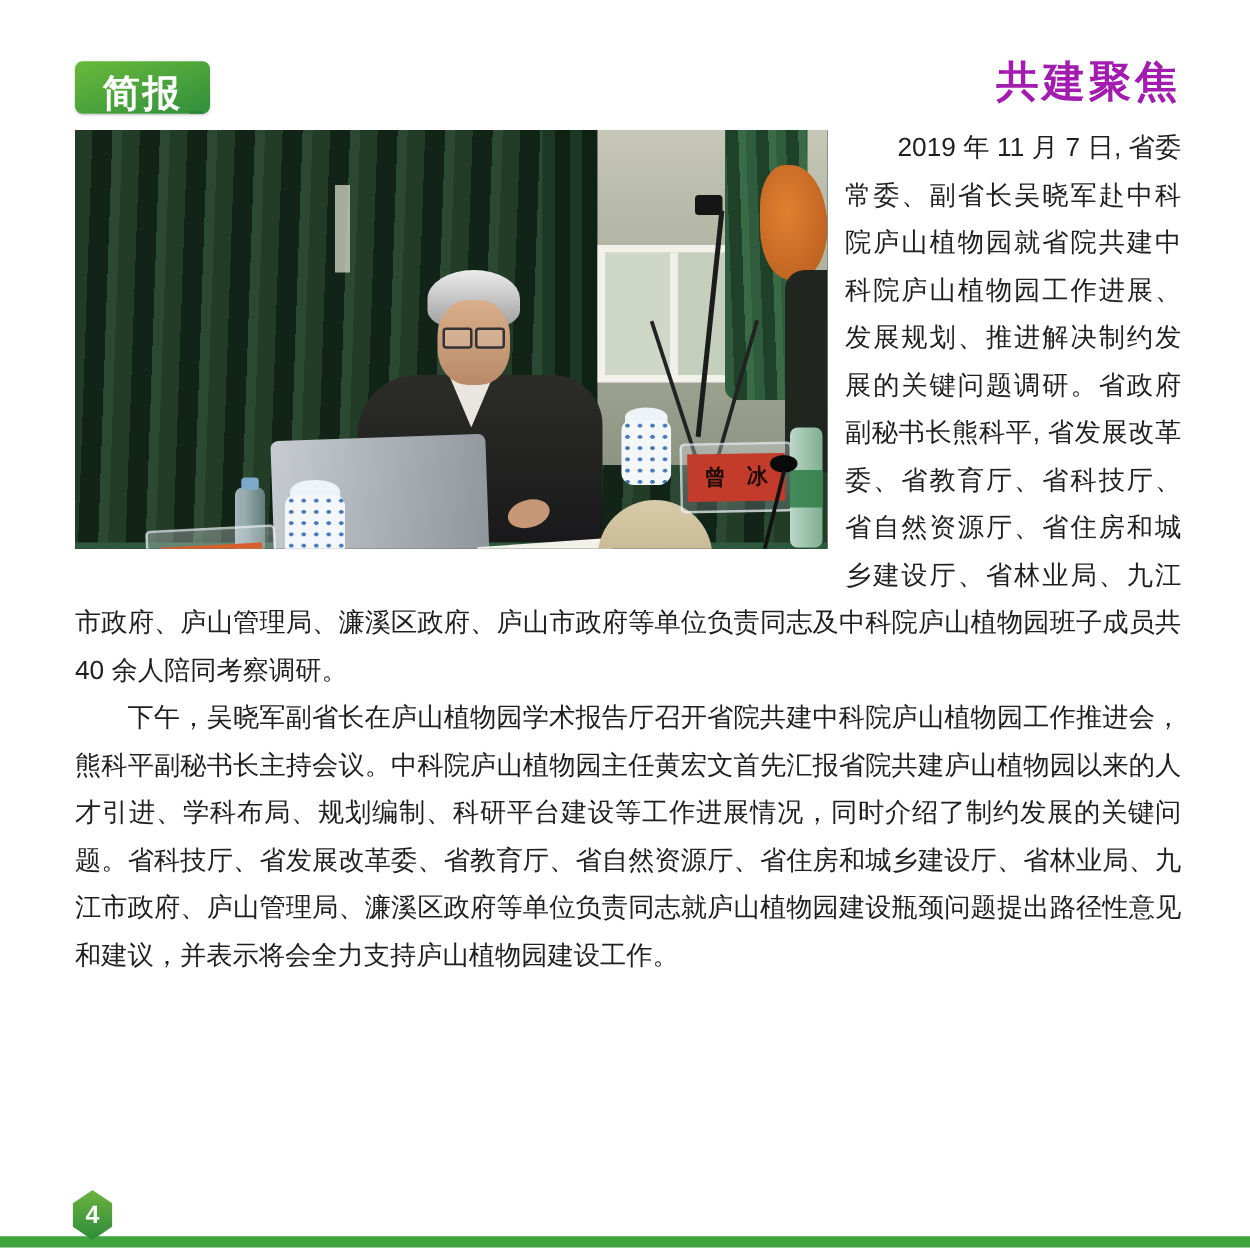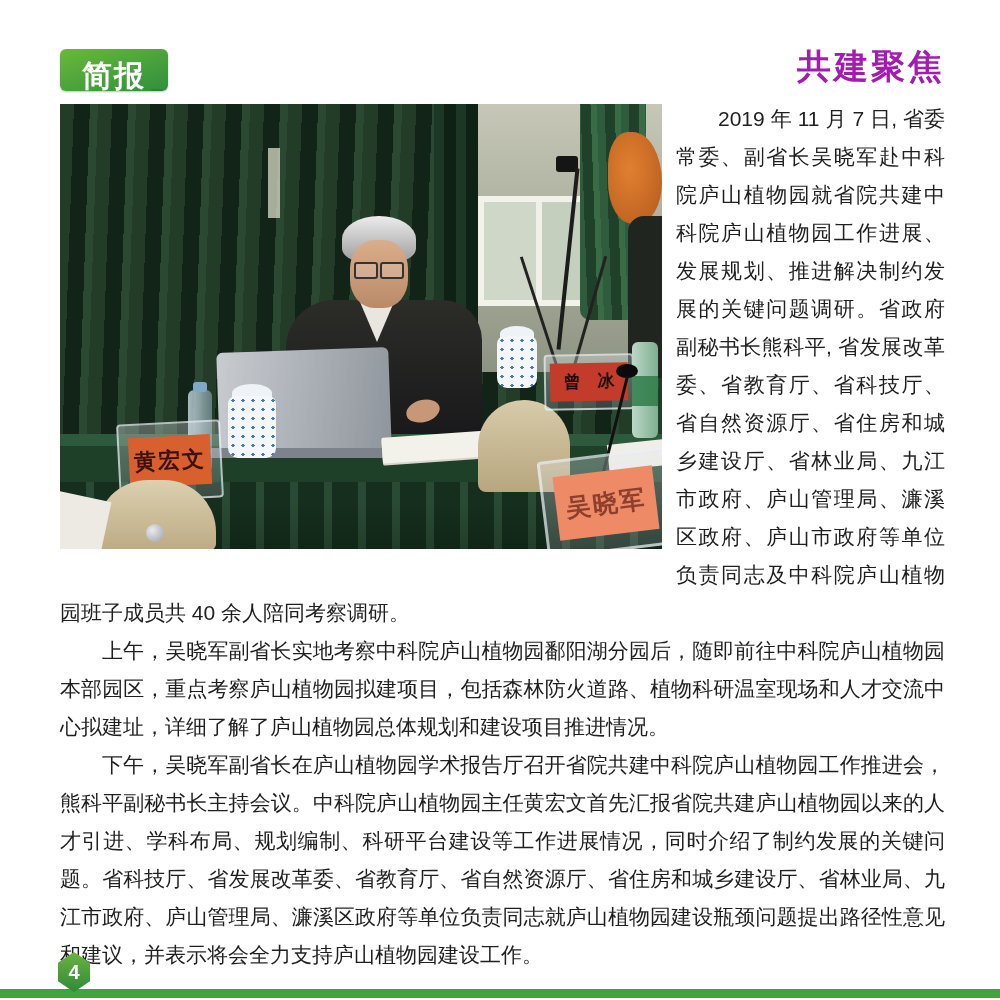--- a/index.html
+++ b/index.html
@@ -18,21 +18,21 @@
         line-height:44px;vertical-align:top;}
   #section-title{position:absolute;right:0;top:0;line-height:44px;font-size:34px;font-weight:bold;
         letter-spacing:3px;color:#a21caf;font-family:"Liberation Serif","DejaVu Serif",serif;margin-top:37px;}
 
   
   #article{position:absolute;left:60px;top:100px;width:885px;font-size:21px;line-height:38px;
         text-align:justify;color:#1f1f1f;}
   .para{margin:0;text-indent:2em;}
 
   
-  #photo{position:relative;float:left;width:602px;height:445px;margin:4px 14px 8px 0;
+  #photo{position:relative;float:left;width:602px;height:335px;margin:4px 14px 8px 0;
         overflow:hidden;background:#1b2f1f;}
   .ph{position:absolute;}
   #ph-curtain{left:0;top:0;width:602px;height:445px;
         background:repeating-linear-gradient(92deg,#223c28 0 14px,#122417 14px 30px,#2a4832 30px 38px);}
   #ph-curtain-gap{left:208px;top:44px;width:12px;height:70px;background:#d8dcc8;opacity:.75;}
   #ph-wall{left:388px;top:0;width:214px;height:268px;
         background:linear-gradient(180deg,#c6c7b6,#8e9483);}
   #ph-curtain-fold{left:374px;top:0;width:44px;height:246px;
         background:repeating-linear-gradient(90deg,#1c3824 0 10px,#0f2114 10px 22px);}
   #ph-window{left:418px;top:92px;width:110px;height:98px;background:#dfe3d8;
@@ -190,20 +190,19 @@
       </div>
       <div class="ph" id="ph-chair-left"></div>
       <div class="ph" id="ph-chair-knob"></div>
       <div class="ph" id="ph-paper-corner"></div>
       <div class="ph stand" id="ph-card-wu">
         <div class="namecard">吴晓军</div>
       </div>
     </div>
 
     <p class="para">2019 年 11 月 7 日, 省委常委、副省长吴晓军赴中科院庐山植物园就省院共建中科院庐山植物园工作进展、发展规划、推进解决制约发展的关键问题调研。省政府副秘书长熊科平, 省发展改革委、省教育厅、省科技厅、省自然资源厅、省住房和城乡建设厅、省林业局、九江市政府、庐山管理局、濂溪区政府、庐山市政府等单位负责同志及中科院庐山植物园班子成员共 40 余人陪同考察调研。</p>
-    <p class="para">上午，吴晓军副省长实地考察中科院庐山植物园鄱阳湖分园后，随即前往中科院庐山植物园本部园区，重点考察庐山植物园拟建项目，包括森林防火道路、植物科研温室现场和人才交流中心拟建址，详细了解了庐山植物园总体规划和建设项目推进情况。</p>
     <p class="para">下午，吴晓军副省长在庐山植物园学术报告厅召开省院共建中科院庐山植物园工作推进会，熊科平副秘书长主持会议。中科院庐山植物园主任黄宏文首先汇报省院共建庐山植物园以来的人才引进、学科布局、规划编制、科研平台建设等工作进展情况，同时介绍了制约发展的关键问题。省科技厅、省发展改革委、省教育厅、省自然资源厅、省住房和城乡建设厅、省林业局、九江市政府、庐山管理局、濂溪区政府等单位负责同志就庐山植物园建设瓶颈问题提出路径性意见和建议，并表示将会全力支持庐山植物园建设工作。</p>
   </div>
 
   <div id="footer-bar"></div>
   <div id="footer-hex">4</div>
 
 </div>
 
 </body></html>

